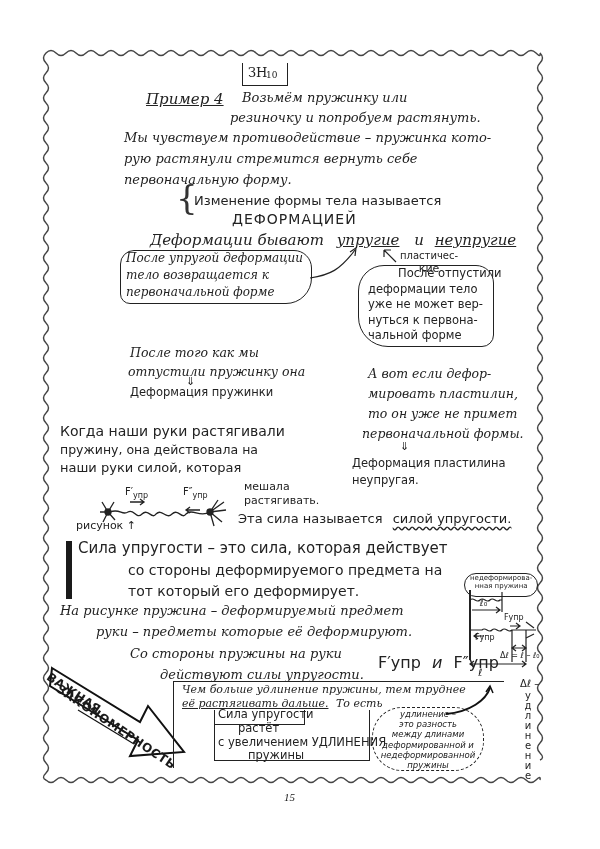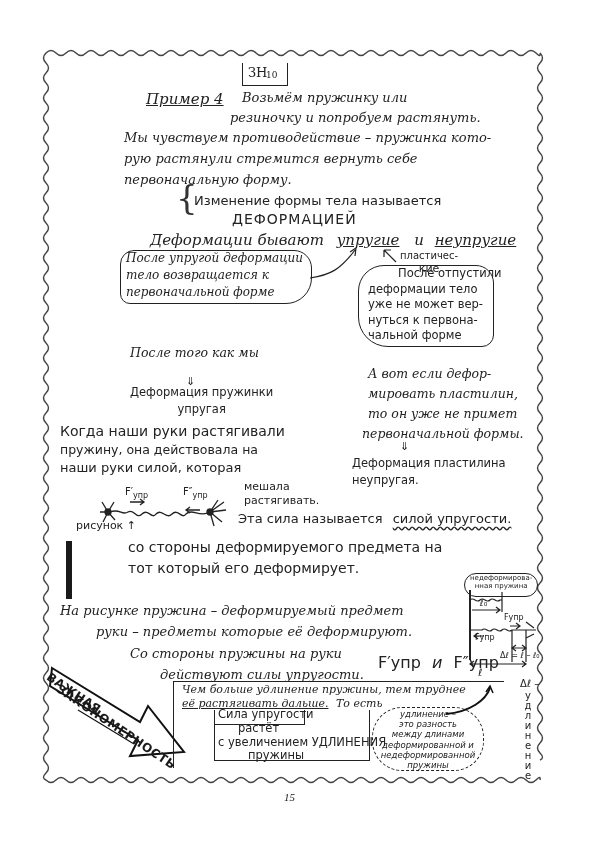--- a/index.html
+++ b/index.html
@@ -77,24 +77,24 @@
 </div>
 
 <svg class="abs" style="left:0;top:0;" width="600" height="849">
   <path d="M310,278 C330,275 340,270 355,250" fill="none" stroke="#222" stroke-width="1.2"></path>
   <path d="M350,252 L356,248 L355,256" fill="none" stroke="#222" stroke-width="1.2"></path>
   <path d="M396,262 L384,250 M384,250 L384,257 M384,250 L391,250" fill="none" stroke="#222" stroke-width="1.2"></path>
 </svg>
 
 <div class="abs hw" style="left:128px;top:326px;font-size:12.5px;line-height:1.55;margin-top:17px;">
   <div style="padding-left:2px;">После того как мы</div>
+  <div>отпустили пружинку она</div>
 </div>
 <div class="abs hw print" style="left:130px;top:384px;font-size:11.5px;line-height:1.45;text-align:center;">
   <div>Деформация пружинки</div>
-  <div>упругая</div>
 </div>
 <span class="abs" style="left:186px;top:375px;font-size:11px;">⇓</span>
 
 <div class="abs hw" style="left:368px;top:364px;font-size:12.5px;line-height:1.6;">
   <div>А вот если дефор-</div>
   <div>мировать пластилин,</div>
   <div>то он уже не примет</div>
   <div style="margin-left:-6px;">первоначальной формы.</div>
 </div>
 <span class="abs" style="left:400px;top:440px;font-size:11px;">⇓</span>
@@ -128,20 +128,21 @@
 <span class="abs hw print" style="left:183px;top:485px;font-size:10px;"><span>F</span><span>″</span><span class="sub">упр</span></span>
 <span class="abs hw print" style="left:76px;top:518px;font-size:11px;"><span>рисунок</span> <span>↑</span></span>
 
 <div class="abs hw print" style="left:238px;top:510px;font-size:13px;">
   <span>Эта сила называется</span>
   <span class="wavy" style="margin-left:6px;">силой упругости.</span>
 </div>
 
 <div class="abs" style="left:66px;top:541px;width:6px;height:58px;background:#1a1a1a;"></div>
 <div class="abs hw print" style="left:78px;top:537px;font-size:15px;line-height:1.5;">
+  <div>Сила упругости – это сила, которая действует</div>
   <div style="padding-left:50px;font-size:14px;">со стороны деформируемого предмета на</div>
   <div style="padding-left:50px;font-size:14px;">тот который его деформирует.</div>
 </div>
 
 <div class="abs hw" style="left:60px;top:600px;font-size:13px;line-height:1.65;">
   <div>На рисунке пружина – деформируемый предмет</div>
   <div style="padding-left:36px;">руки – предметы которые её деформируют.</div>
   <div style="padding-left:70px;">Со стороны пружины на руки</div>
   <div style="padding-left:100px;">действуют силы упругости.</div>
 </div>

